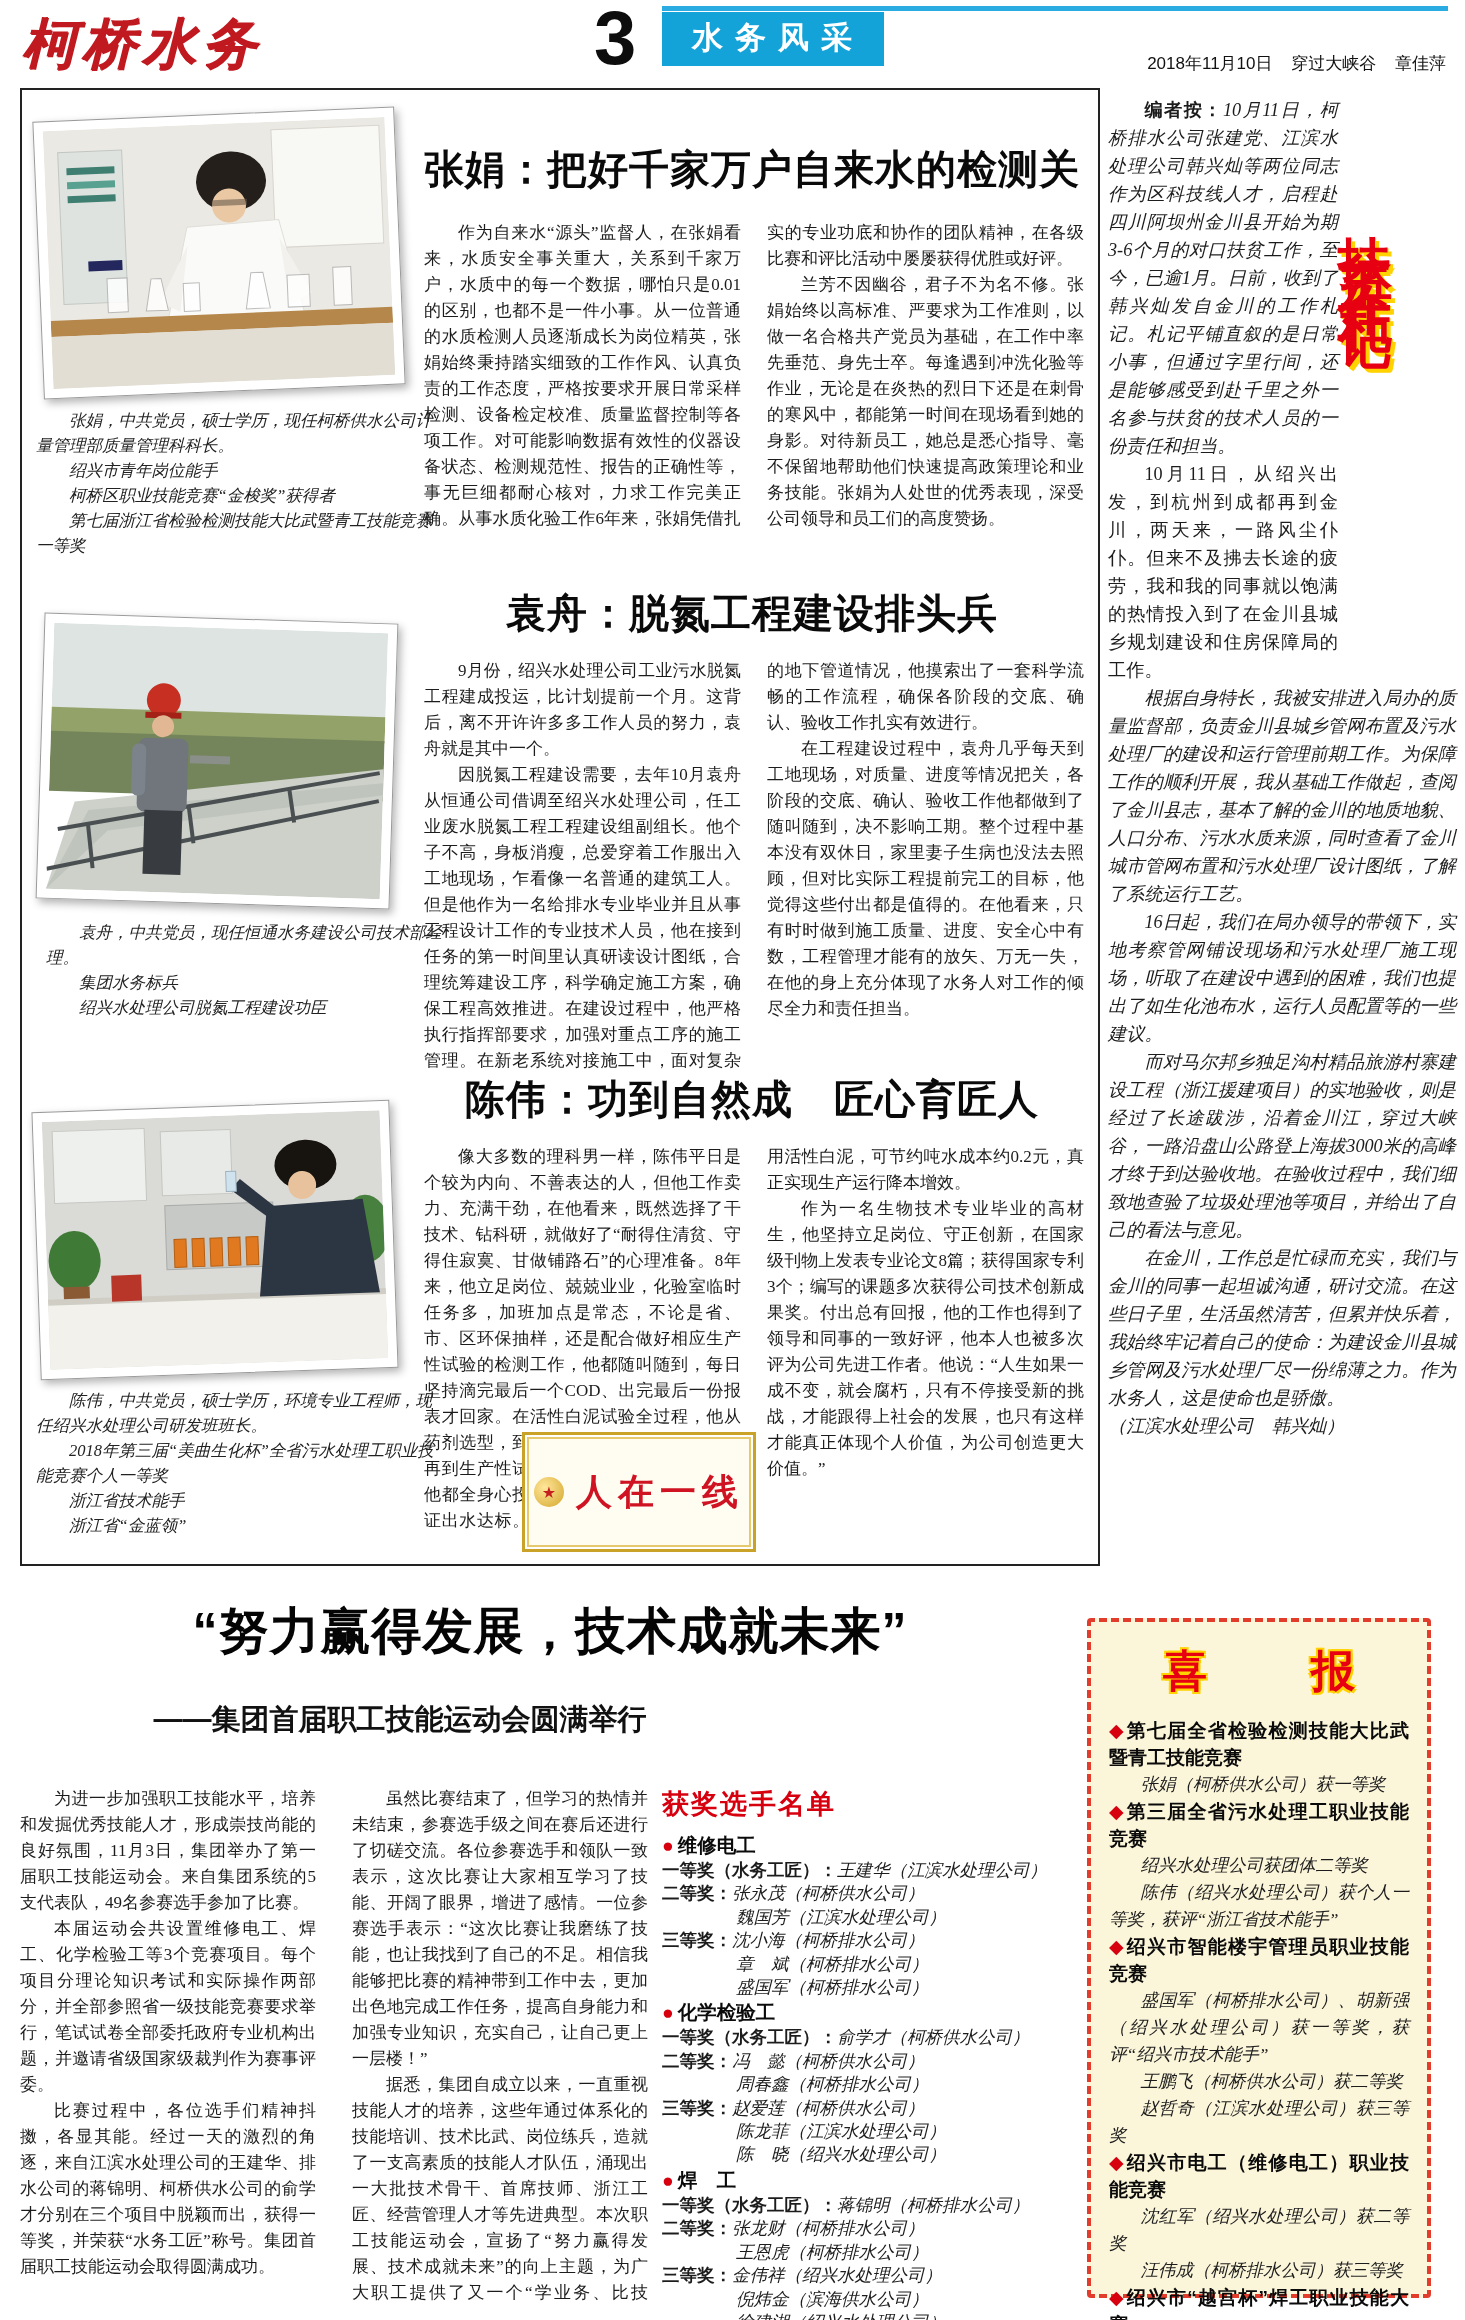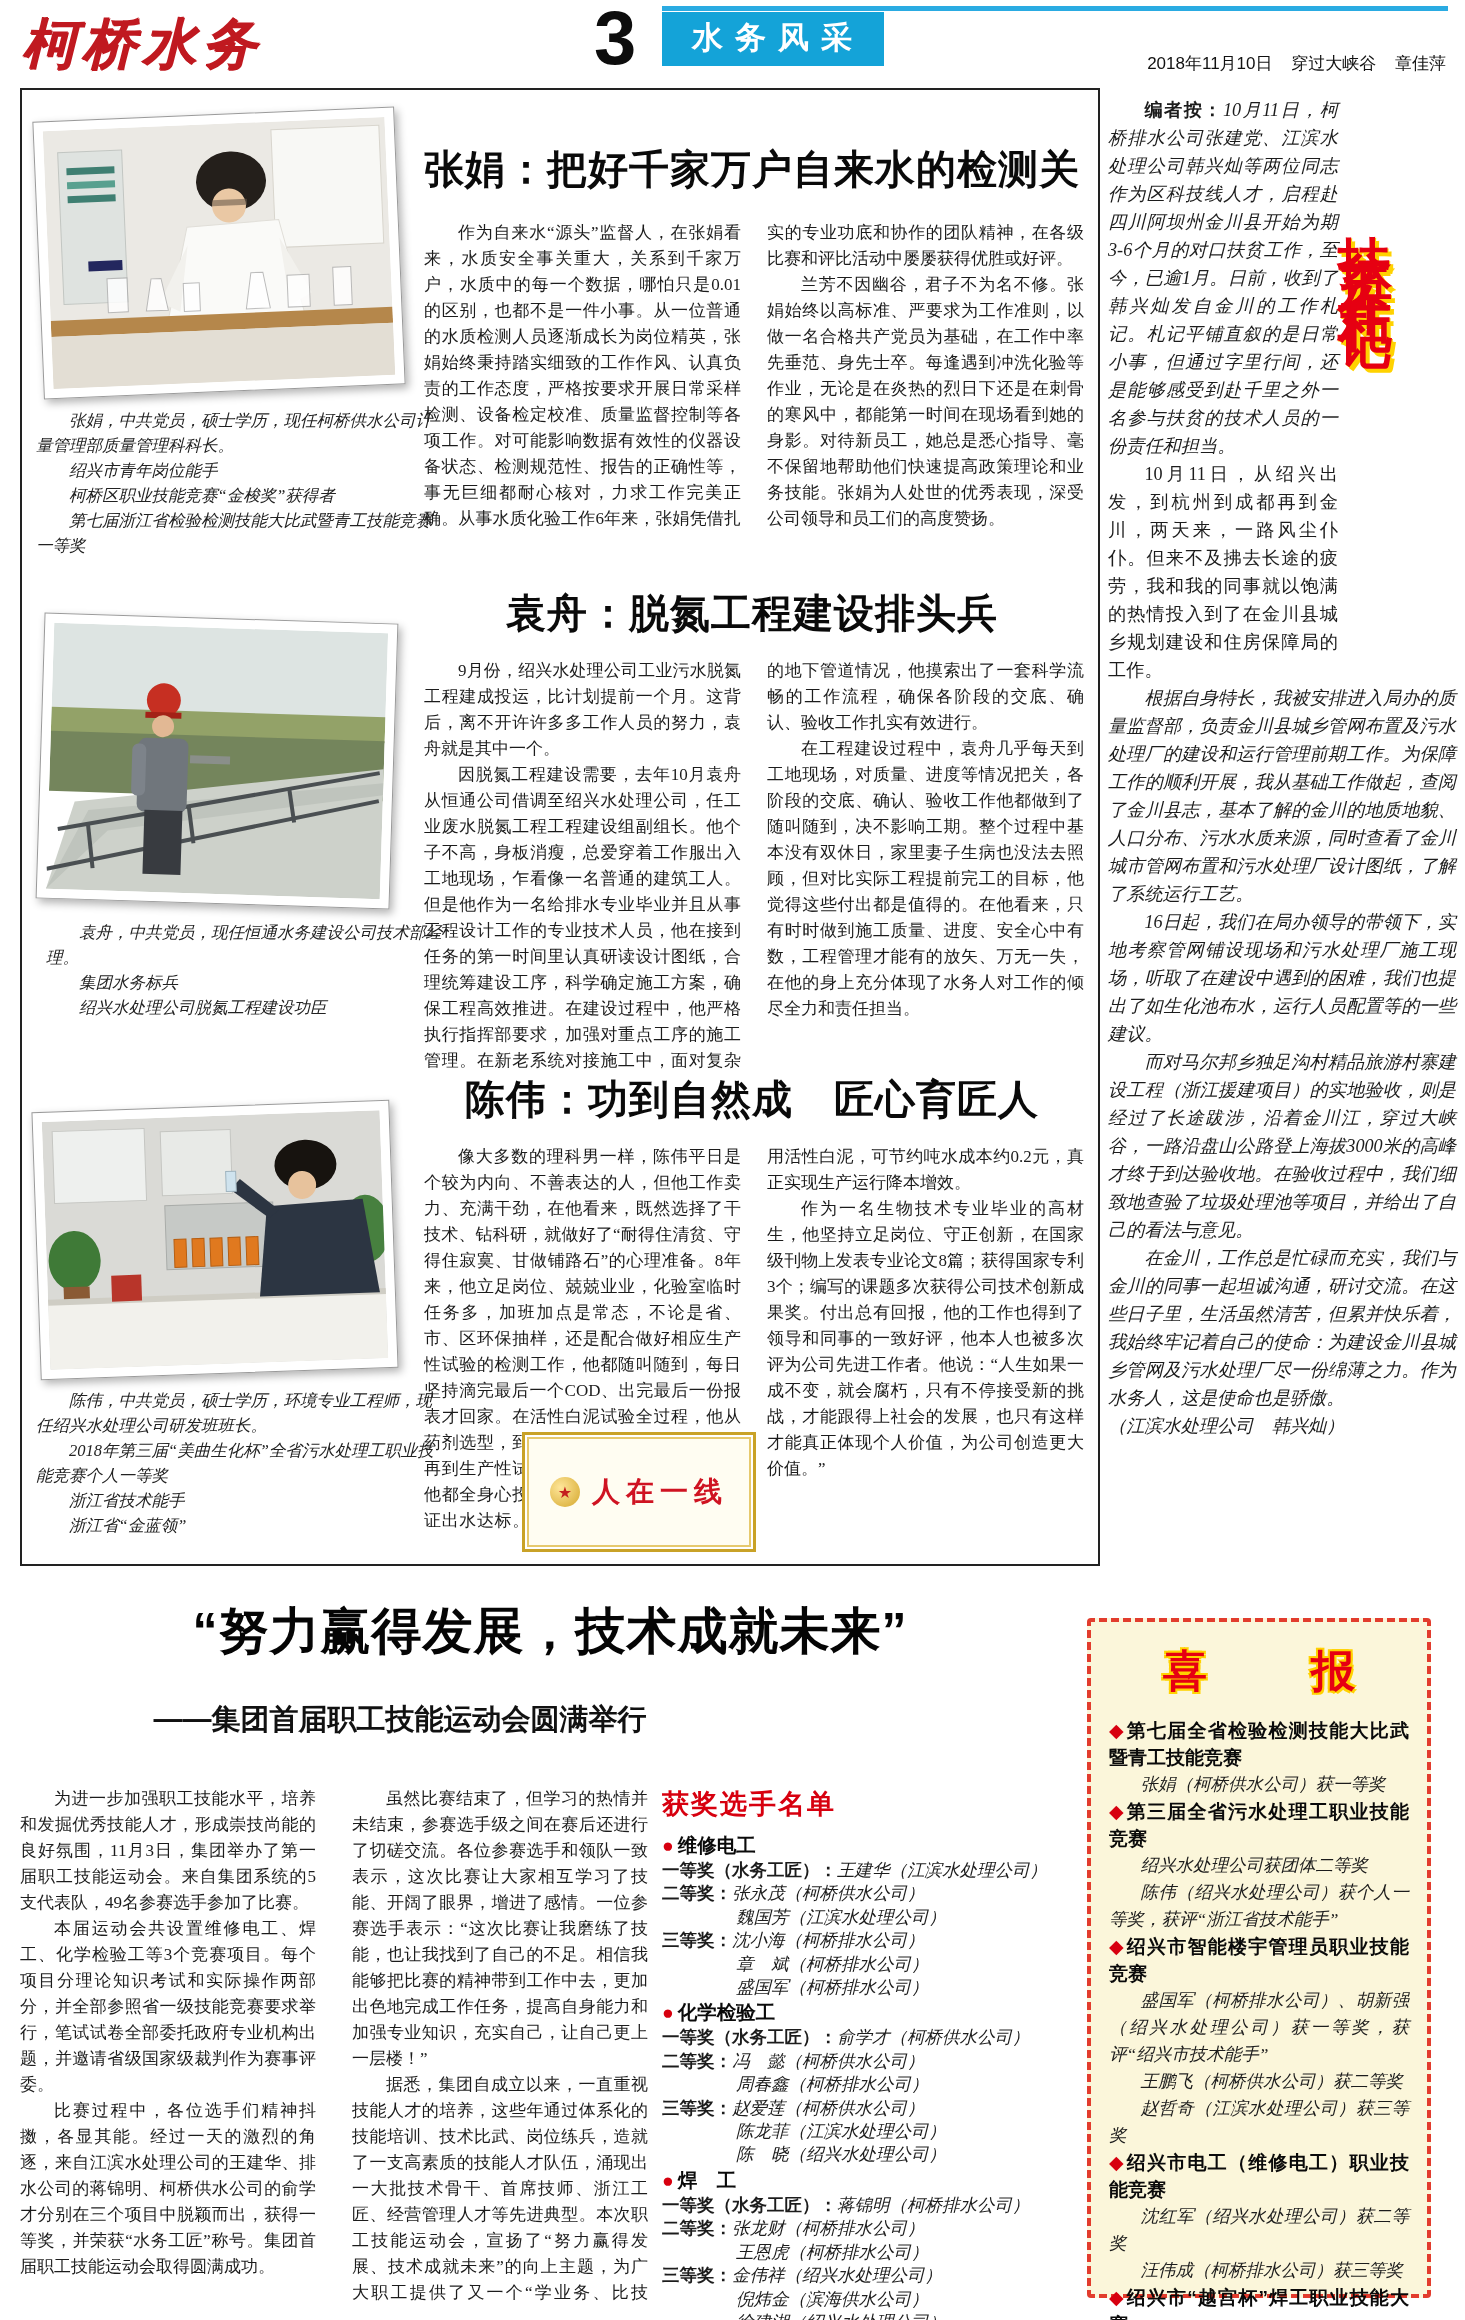--- a/index.html
+++ b/index.html
@@ -29,21 +29,21 @@
              font-size:40px;color:#0a0a0a;text-align:center;letter-spacing:1px;white-space:nowrap;}
   .body-text{font-size:17px;line-height:26px;text-align:justify;
              column-count:2;column-gap:26px;column-fill:auto;overflow:hidden;}
   .body-text p{margin:0;text-indent:2em;}
   .caption{font-size:16.5px;line-height:25px;font-style:italic;color:#222;}
   .caption p{margin:0;text-indent:2em;}
 
   
   .frontline{border:3px solid #c9a227;box-shadow:0 0 0 2px #fff inset,0 0 0 4px #e6c96d inset;
              background:#fffdf2;display:flex;align-items:center;justify-content:center;gap:12px;}
-  .frontline .txt{color:#cf1322;font-weight:900;font-size:28px;letter-spacing:6px;}
+  .frontline .txt{color:#cf1322;font-weight:900;font-size:36px;letter-spacing:6px;}
   .medal{width:30px;height:30px;border-radius:50%;background:radial-gradient(circle at 35% 35%,#ffe69a,#d4a72c);
          display:flex;align-items:center;justify-content:center;color:#c41f1f;font-size:16px;}
 
   
   .sidebar{left:1108px;top:96px;width:348px;font-size:18.2px;line-height:28px;text-align:justify;}
   .sidebar p{margin:0;text-indent:2em;}
   .vtitle-wrap{float:right;width:118px;height:545px;position:relative;}
   .vtitle{position:absolute;top:96px;left:14px;writing-mode:vertical-rl;
           font-family:"Liberation Sans","DejaVu Sans",sans-serif;font-weight:900;
           font-size:54px;letter-spacing:16px;color:#e60012;

